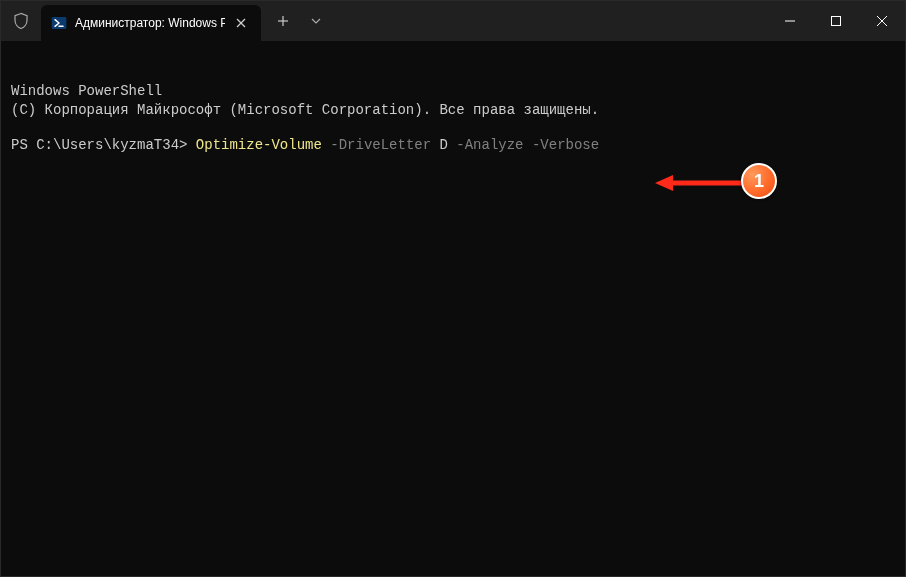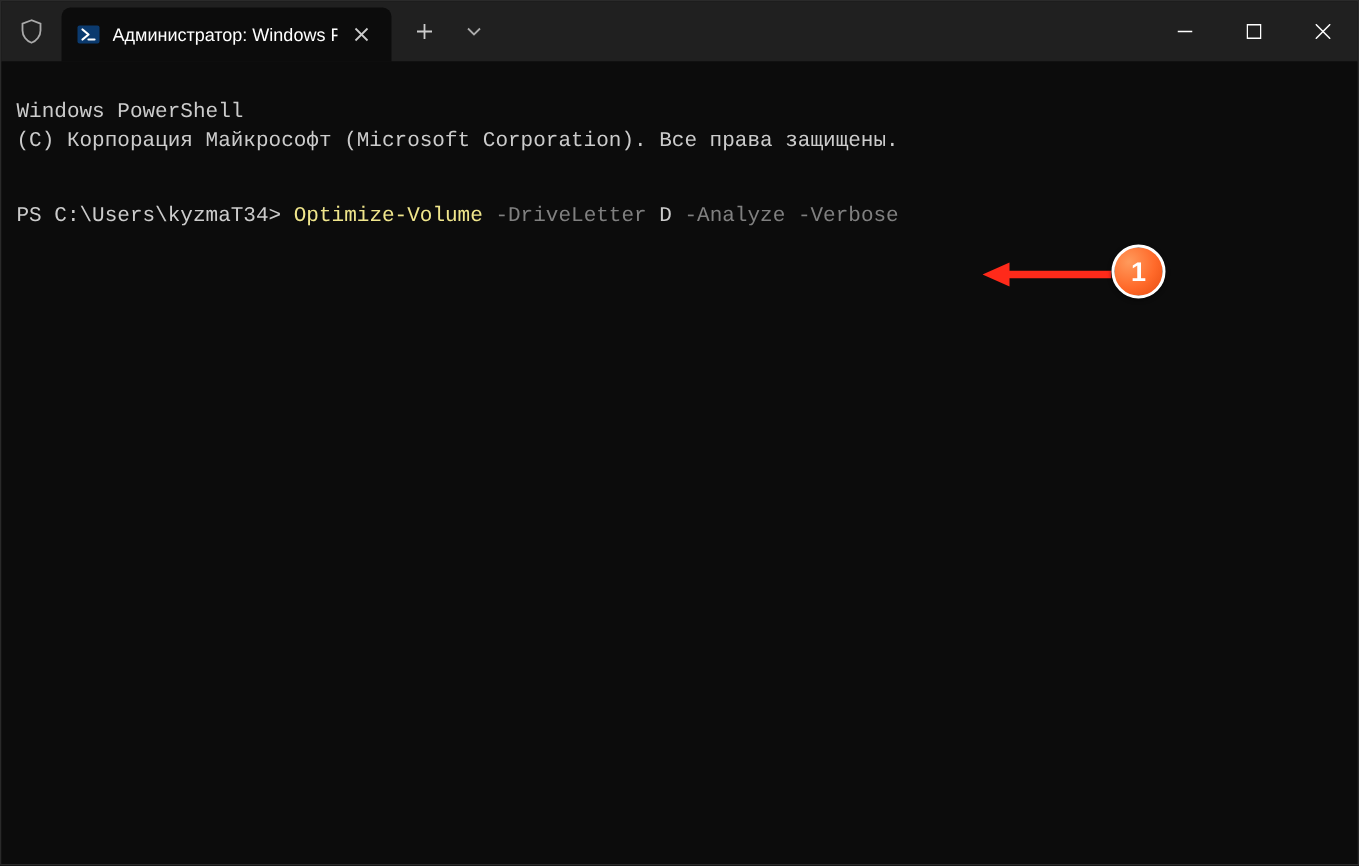--- a/index.html
+++ b/index.html
@@ -102,31 +102,31 @@
       width: 46px;
       display: flex;
       align-items: center;
       justify-content: center;
       color: #ffffff;
       cursor: pointer;
     }
     .terminal-body {
       flex: 1;
       background: #0c0c0c;
-      padding: 6px 10px;
+      padding: 22px 10px;
       font-family: Consolas, 'Courier New', monospace;
       font-size: 14px;
       line-height: 1.35;
       color: #cccccc;
       white-space: pre;
       overflow: hidden;
       position: relative;
     }
     .line { white-space: pre-wrap; }
-    .prompt-line { margin-top: 31px; }
+    .prompt-line { margin-top: 16px; }
     .cmdlet { color: #f0e68c; }
     .param { color: #808080; }
     .argval { color: #cccccc; }
     .update-line { margin-top: 14px; display: block; }
     .annotation-arrow {
       position: absolute;
       left: 654px;
       top: 132px;
       pointer-events: none;
     }

